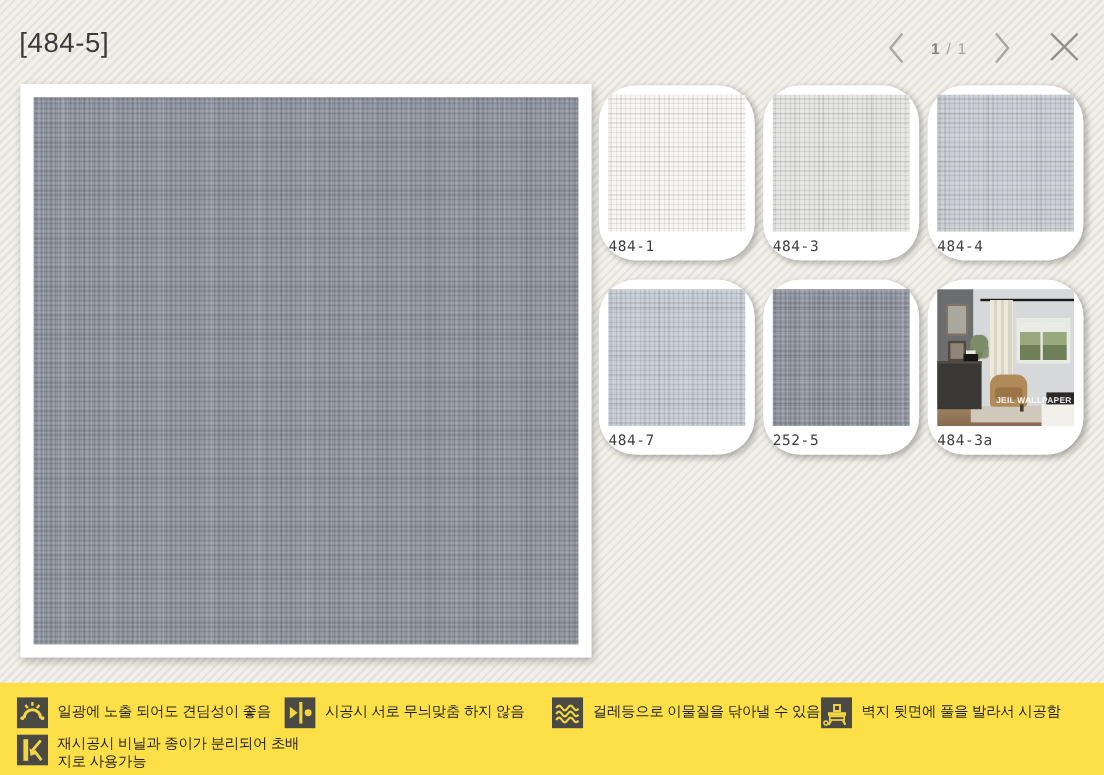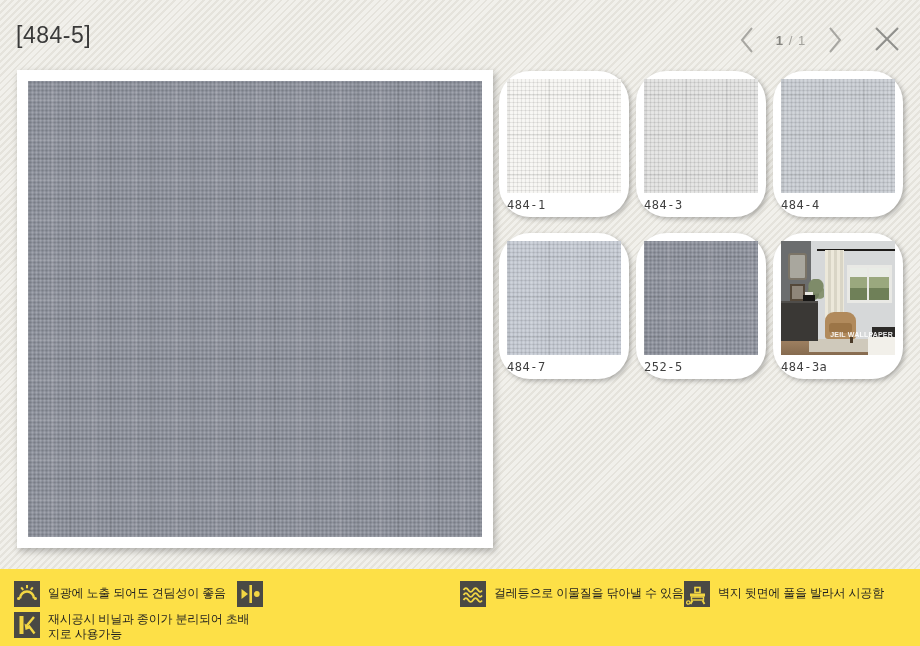--- a/index.html
+++ b/index.html
@@ -215,20 +215,21 @@
 
   <div class="legend-item li-2">
     <span class="legend-icon">
       <svg width="26" height="26" viewBox="0 0 26 26">
         <rect width="26" height="26" fill="#4a4944"></rect>
         <polygon points="4.5,8 11,13 4.5,18" fill="#f2d643"></polygon>
         <rect x="12.4" y="4" width="2.6" height="18" fill="#f2d643"></rect>
         <circle cx="19.8" cy="13" r="2.9" fill="#f2d643"></circle>
       </svg>
     </span>
+    <span class="legend-text">시공시 서로 무늬맞춤 하지 않음</span>
   </div>
 
   <div class="legend-item li-3">
     <span class="legend-icon">
       <svg width="26" height="26" viewBox="0 0 26 26">
         <rect width="26" height="26" fill="#4a4944"></rect>
         <path d="M3.5 9 c1.6,-2.6 3.2,-2.6 4.8,0 c1.6,2.6 3.2,2.6 4.8,0 c1.6,-2.6 3.2,-2.6 4.8,0 c1.4,2.3 2.8,2.5 4.1,0.6" fill="none" stroke="#f2d643" stroke-width="1.8"></path>
         <path d="M3.5 14 c1.6,-2.6 3.2,-2.6 4.8,0 c1.6,2.6 3.2,2.6 4.8,0 c1.6,-2.6 3.2,-2.6 4.8,0 c1.4,2.3 2.8,2.5 4.1,0.6" fill="none" stroke="#f2d643" stroke-width="1.8"></path>
         <path d="M3.5 19 c1.6,-2.6 3.2,-2.6 4.8,0 c1.6,2.6 3.2,2.6 4.8,0 c1.6,-2.6 3.2,-2.6 4.8,0 c1.4,2.3 2.8,2.5 4.1,0.6" fill="none" stroke="#f2d643" stroke-width="1.8"></path>
       </svg>

